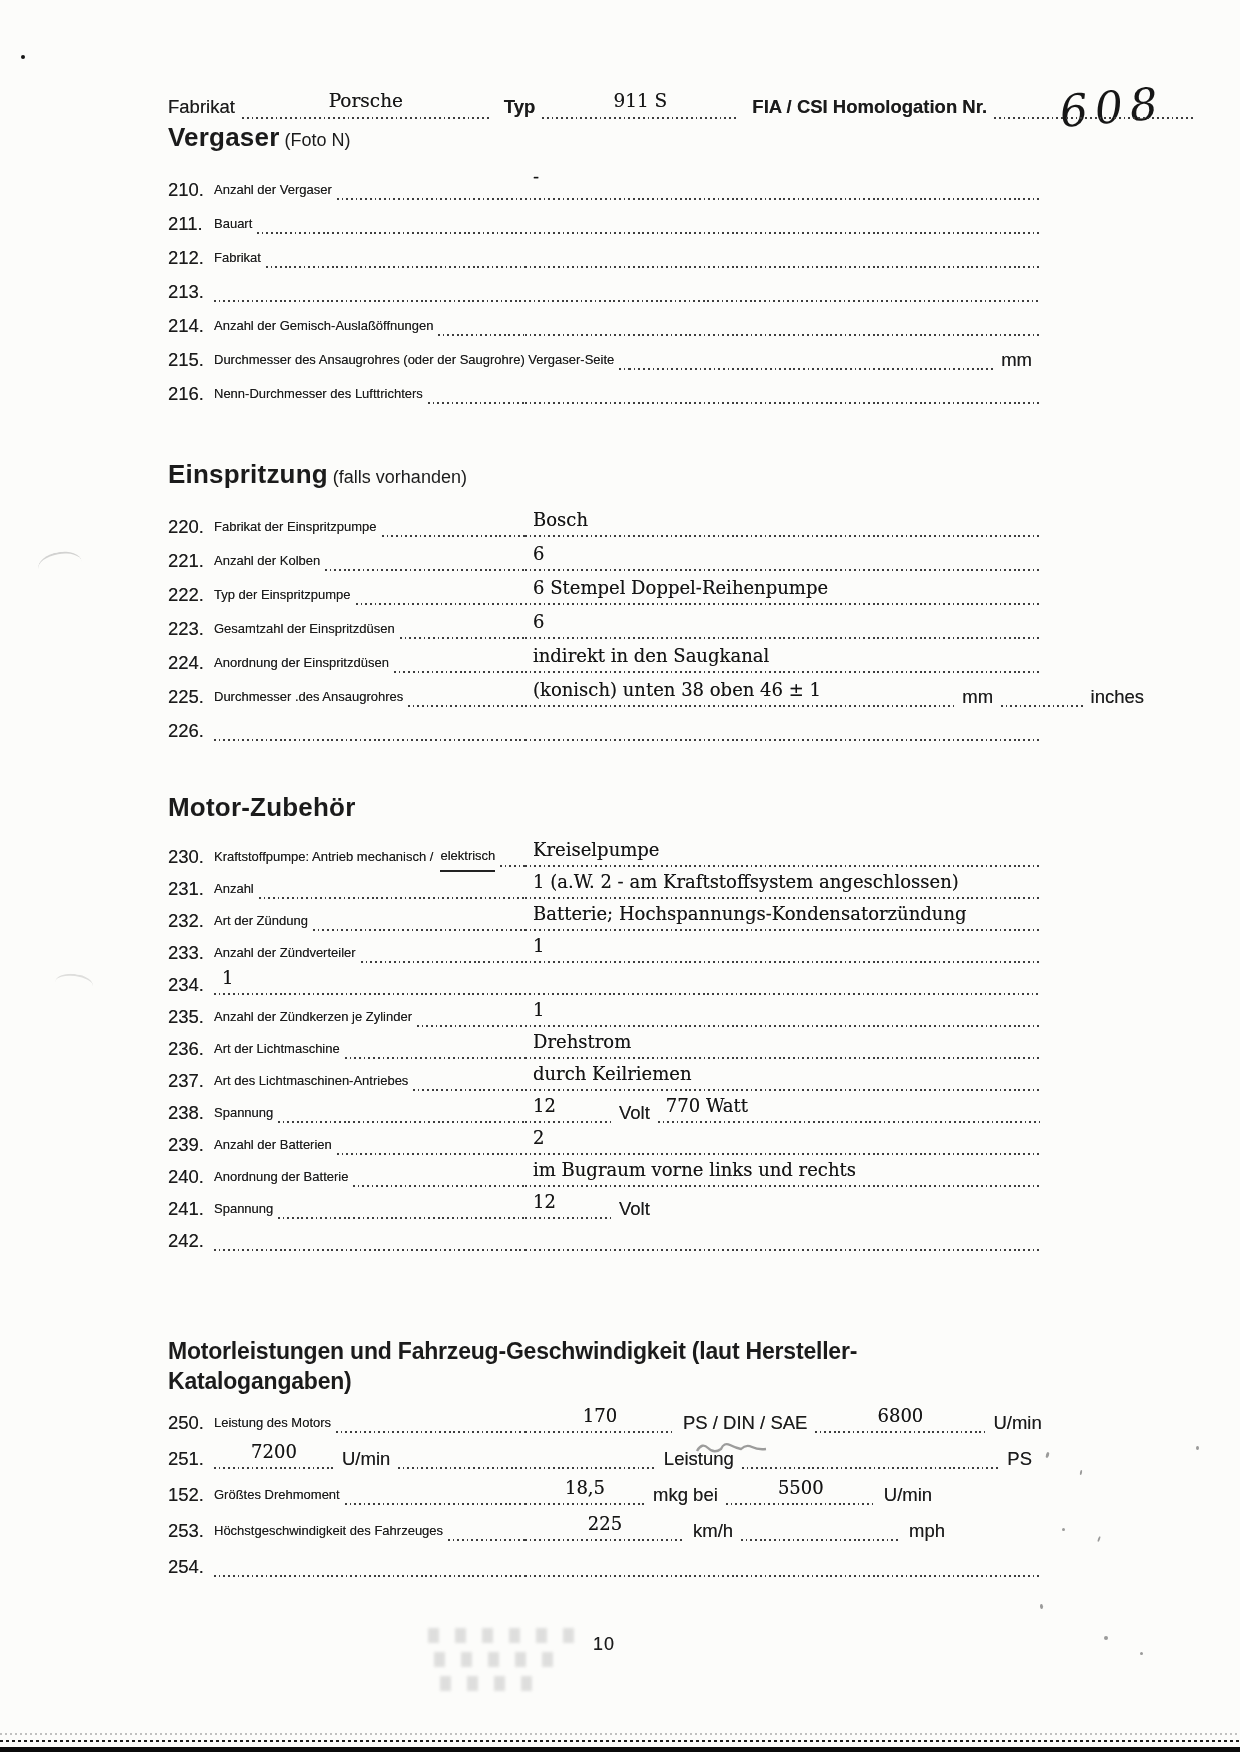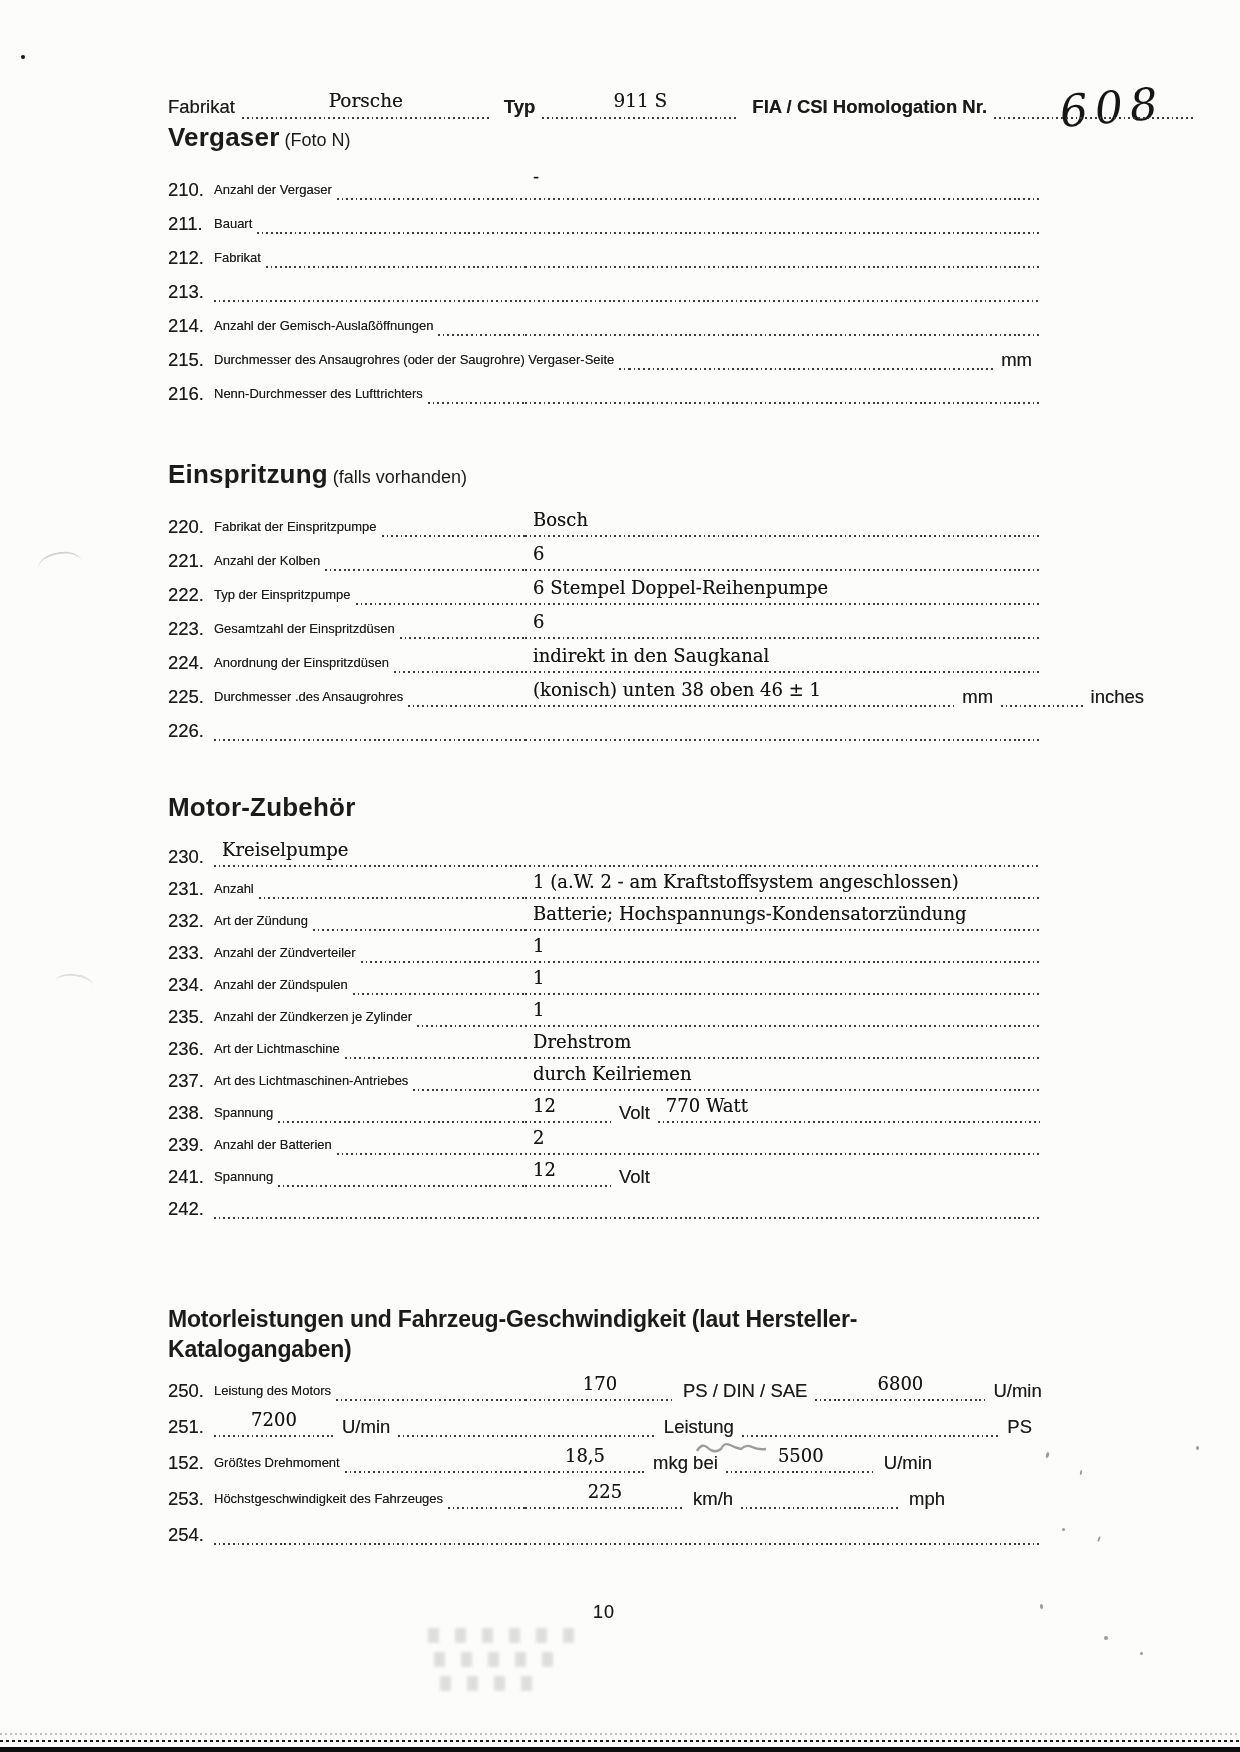--- a/index.html
+++ b/index.html
@@ -263,20 +263,25 @@
             </span>
             <span class="fill" style="flex-grow: 1;">
               <span class="val"></span>
             </span>
           </div>
         </section>
         <section class="fsec fsec-motor-zubehoer">
           <h2 class="sec-title"><span class="t">Motor-Zubehör</span></h2>
           <div class="frow row-230">
             <span class="num">230.</span>
+            <span class="leftcell">
+              <span class="lbl">Kraftstoffpumpe: Antrieb mechanisch /</span>
+              <span class="lbl lbl-u">elektrisch</span>
+              <span class="leader"></span>
+            </span>
             <span class="fill" style="flex-grow: 1;">
               <span class="val">Kreiselpumpe</span>
             </span>
           </div>
           <div class="frow row-231">
             <span class="num">231.</span>
             <span class="leftcell">
               <span class="lbl">Anzahl</span>
               <span class="leader"></span>
             </span>
@@ -299,24 +304,20 @@
             <span class="leftcell">
               <span class="lbl">Anzahl der Zündverteiler</span>
               <span class="leader"></span>
             </span>
             <span class="fill" style="flex-grow: 1;">
               <span class="val">1</span>
             </span>
           </div>
           <div class="frow row-234">
             <span class="num">234.</span>
-            <span class="leftcell">
-              <span class="lbl">Anzahl der Zündspulen</span>
-              <span class="leader"></span>
-            </span>
             <span class="fill" style="flex-grow: 1;">
               <span class="val">1</span>
             </span>
           </div>
           <div class="frow row-235">
             <span class="num">235.</span>
             <span class="leftcell">
               <span class="lbl">Anzahl der Zündkerzen je Zylinder</span>
               <span class="leader"></span>
             </span>
@@ -359,20 +360,30 @@
             </span>
           </div>
           <div class="frow row-239">
             <span class="num">239.</span>
             <span class="leftcell">
               <span class="lbl">Anzahl der Batterien</span>
               <span class="leader"></span>
             </span>
             <span class="fill" style="flex-grow: 1;">
               <span class="val">2</span>
+            </span>
+          </div>
+          <div class="frow row-240">
+            <span class="num">240.</span>
+            <span class="leftcell">
+              <span class="lbl">Anordnung der Batterie</span>
+              <span class="leader"></span>
+            </span>
+            <span class="fill" style="flex-grow: 1;">
+              <span class="val">im Bugraum vorne links und rechts</span>
             </span>
           </div>
           <div class="frow row-241">
             <span class="num">241.</span>
             <span class="leftcell">
               <span class="lbl">Spannung</span>
               <span class="leader"></span>
             </span>
             <span class="fill" style="flex: 0 0 86px;">
               <span class="val">12</span>

